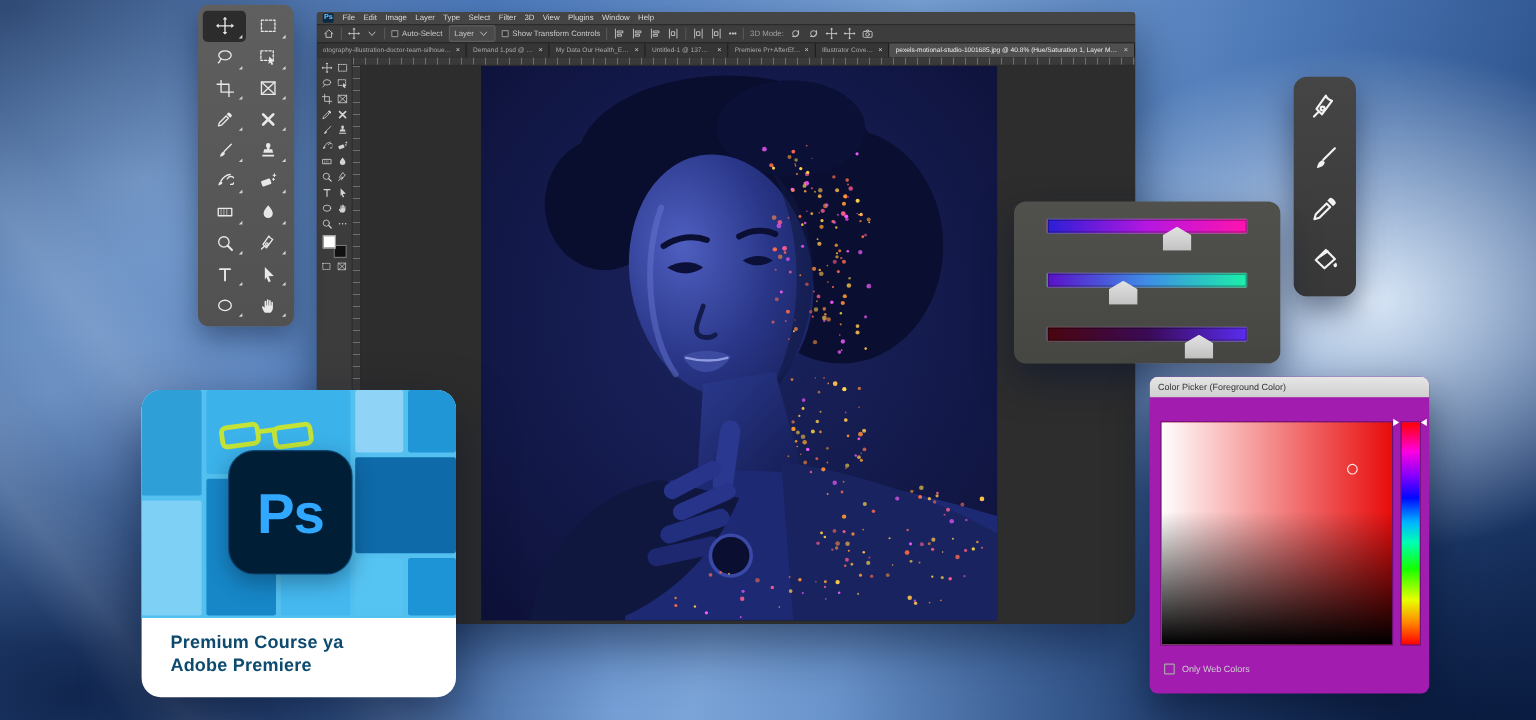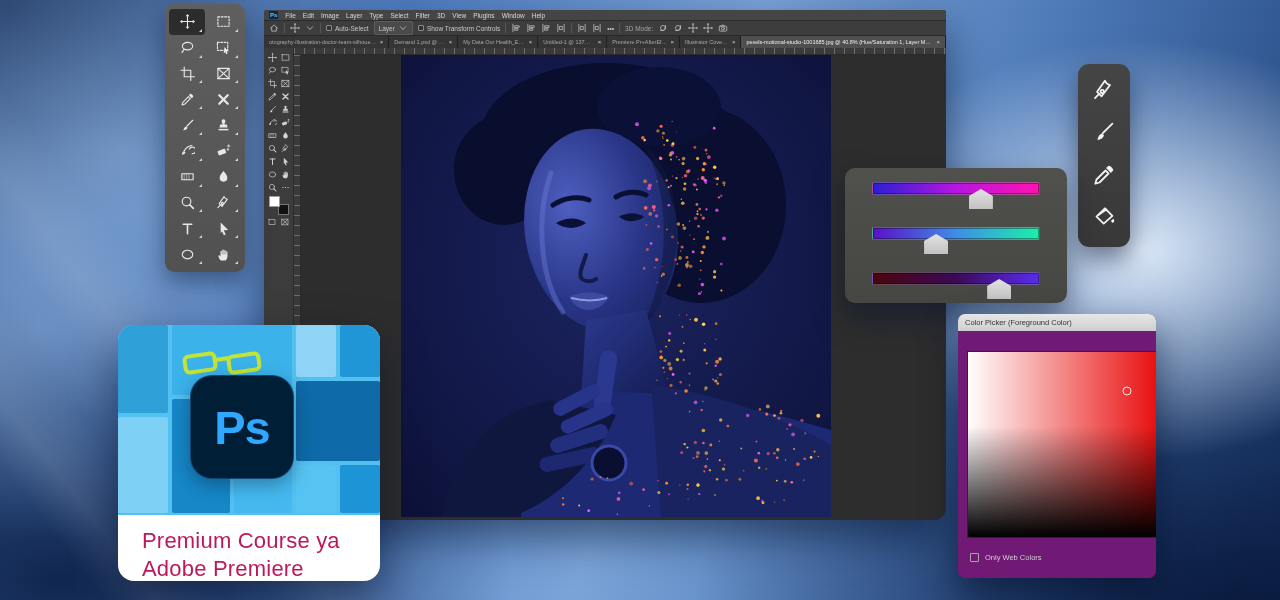--- a/index.html
+++ b/index.html
@@ -75,22 +75,22 @@
     border:1px solid rgba(120,120,120,.6);box-shadow:inset 0 0 0 1px rgba(0,0,0,.35)}
   .slider-handle{position:absolute;top:6px;width:24px;height:20px;background:linear-gradient(#e2e2e2,#c2c2c2);
     clip-path:polygon(50% 0,100% 35%,100% 100%,0 100%,0 35%);filter:drop-shadow(0 2px 2px rgba(0,0,0,.4))}
 
   
   .right-panel{position:absolute;left:1078px;top:64px;width:52px;height:183px;border-radius:11px;
     background:linear-gradient(#454545,#383838);box-shadow:0 12px 26px rgba(5,18,45,.5);
     display:flex;flex-direction:column;align-items:center;justify-content:space-evenly;color:#f2f2f2;z-index:5}
 
   
-  .picker{position:absolute;left:958px;top:314px;width:198px;height:264px;border-radius:7px;overflow:hidden;
-    background:#701a75;box-shadow:0 16px 34px rgba(4,14,40,.55);z-index:6}
+  .picker{position:absolute;left:958px;top:314px;width:233px;height:264px;border-radius:7px;overflow:hidden;
+    background:#a21caf;box-shadow:0 16px 34px rgba(4,14,40,.55);z-index:6}
   .picker-title{height:17px;background:linear-gradient(#e6e6e6,#cfcfcf);color:#333;font-size:7.5px;
     display:flex;align-items:center;padding-left:7px}
   .picker-body{position:relative;height:247px}
   .sat-square{position:absolute;left:10px;top:21px;width:192px;height:185px;
     background:linear-gradient(to top,#000,rgba(0,0,0,0) 60%),
                linear-gradient(to right,#fff,rgba(255,255,255,0)),#e80c0c;
     box-shadow:0 0 0 1px rgba(0,0,0,.35)}
   .sat-marker{position:absolute;width:9px;height:9px;border:1.4px solid #ffe9e9;border-radius:50%;
     transform:translate(-50%,-50%)}
   .hue-strip{position:absolute;left:210px;top:21px;width:15px;height:185px;
@@ -108,21 +108,21 @@
   .collage{position:relative;height:190px;background:#53c0f0;overflow:hidden}
   .ctile{position:absolute;border-radius:2px}
   .glasses{position:absolute;left:57px;top:22px;width:96px;height:34px}
   .glasses .lens{position:absolute;top:6px;width:34px;height:20px;border:4px solid #c3e437;border-radius:6px;transform:rotate(-8deg)}
   .glasses .lens.l{left:8px}.glasses .lens.r{left:52px}
   .glasses .bridge{position:absolute;left:40px;top:10px;width:14px;height:4px;background:#c3e437;transform:rotate(-8deg)}
   .ps-logo{position:absolute;left:72px;top:50px;width:104px;height:104px;border-radius:22px;background:#001e36;
     display:flex;align-items:center;justify-content:center;box-shadow:0 6px 18px rgba(0,20,40,.35);
     border:1px solid rgba(49,168,255,.3)}
   .ps-logo span{color:#31a8ff;font-size:47px;font-weight:bold;letter-spacing:-1px}
-  .card-text{padding:12px 24px;color:#be185d;font-size:22px;font-weight:normal;line-height:1.25;letter-spacing:.2px}
+  .card-text{padding:12px 24px;color:#0c4a6e;font-size:15px;font-weight:bold;line-height:1.25;letter-spacing:.2px}
 </style>
 <style>svg .f{fill:currentColor;stroke:none}</style></head>
 <body>
 
 <div class="stage">
   <div class="bg"></div>
 
   <div class="ps-window">
     <div class="menu-bar">
       <span class="ps-app-icon">Ps</span>

